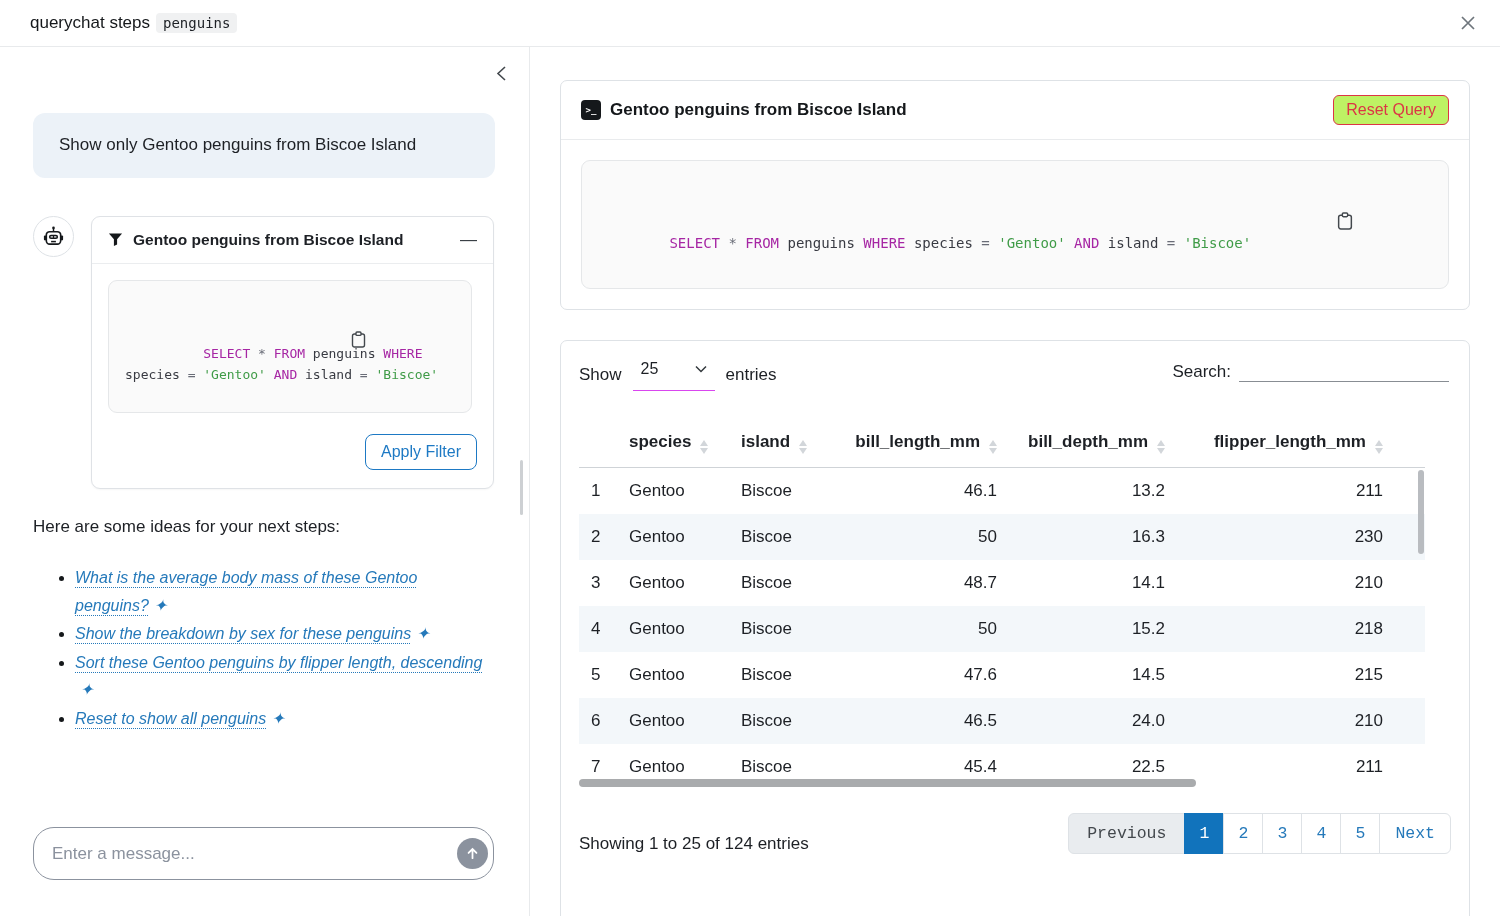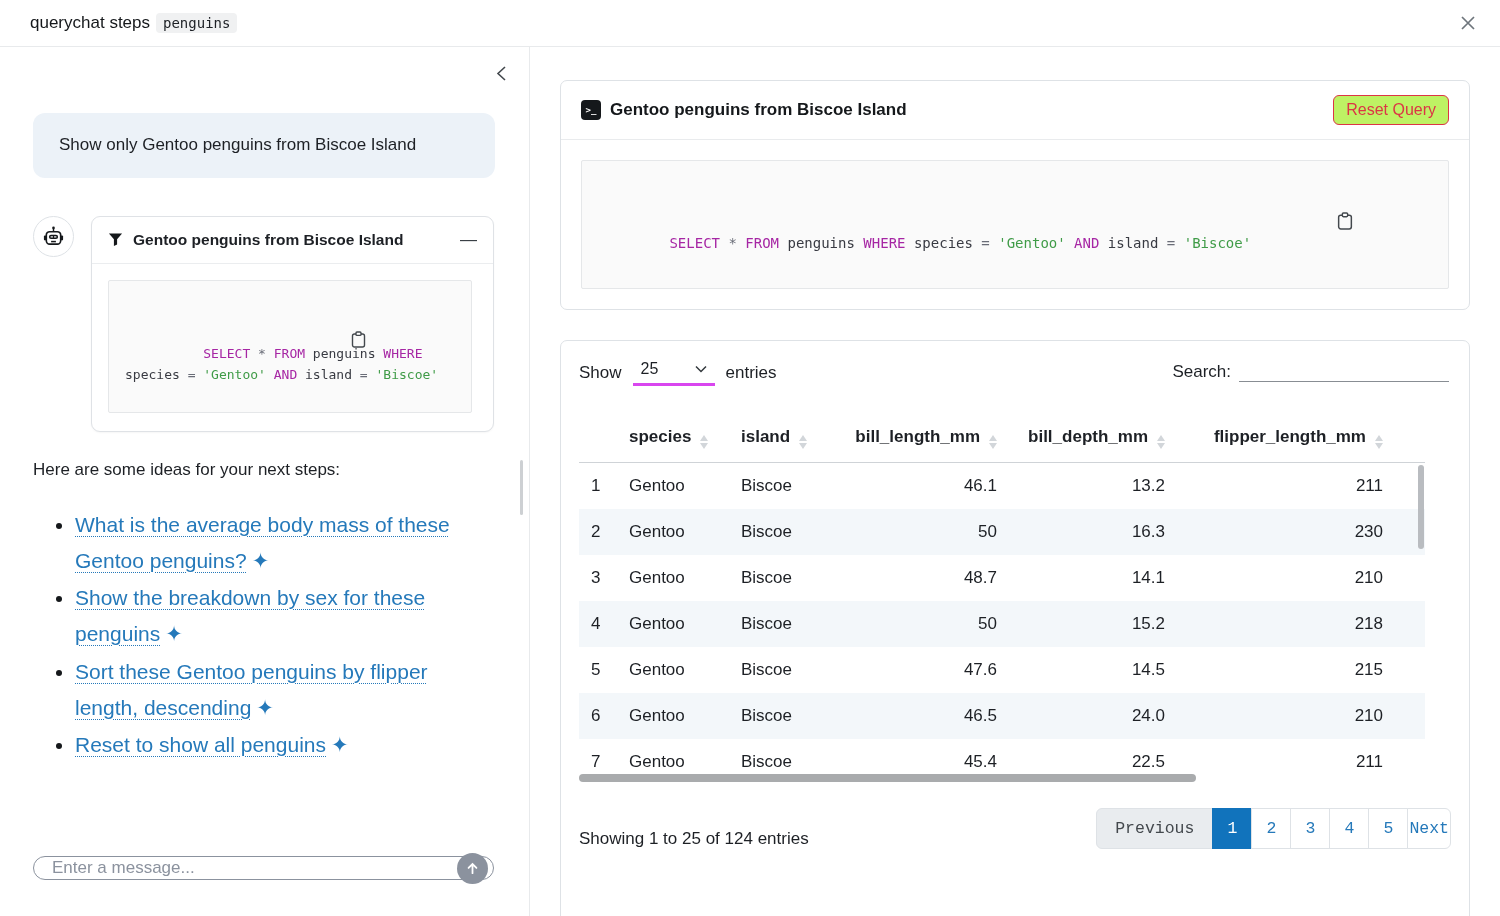--- a/index.html
+++ b/index.html
@@ -31,39 +31,39 @@
     display:flex; align-items:center; justify-content:center; flex:none; background:#fff; }
 
   .filter-card { margin-left:17px; width:404px; border:1px solid #dfe2e6; border-radius:9px;
     background:#fff; box-shadow:0 1px 2px rgba(0,0,0,0.04); }
   .filter-card .fc-head { display:flex; align-items:center; gap:10px; padding:13px 16px;
     border-bottom:1px solid #ebedef; }
   .filter-card .fc-title { font-weight:bold; font-size:15.5px; }
   .filter-card .fc-collapse { margin-left:auto; font-size:17px; color:#343a40; cursor:pointer; }
   .fc-body { padding:16px 16px 18px; }
 
-  .codeblock { position:relative; background:#fafafa; border:1px solid #e5e7e9; border-radius:2px;
+  .codeblock { position:relative; background:#fafafa; border:1px solid #e5e7e9; border-radius:9px;
     font-family:"DejaVu Sans Mono", monospace; white-space:pre-wrap; }
   .codeblock.small { padding:22px 16px 26px; font-size:13px; line-height:1.6; width:364px; }
   .copy-btn { position:absolute; top:9px; right:10px; cursor:pointer; }
   .tok-kw { color:#a626a4; } .tok-str { color:#3f9b47; } .tok-op { color:#696c77; } .tok-pl { color:#383a42; }
 
   .apply-row { display:flex; justify-content:flex-end; margin-top:21px; }
   .apply-btn { border:1.5px solid #1d79c4; color:#1d79c4; background:#fff; border-radius:8px;
     font-size:16px; padding:8px 15px; cursor:pointer; font-family:inherit; }
 
   .bot-text { margin-top:36px; font-size:17px; line-height:1.68; width:420px; }
   .bot-text2 { margin-top:28px; font-size:17px; }
   .suggestions { margin:27px 0 0 42px; width:420px; }
-  .suggestions li { font-size:21px; line-height:1.72; margin-bottom:1px; color:#15181b; }
+  .suggestions li { font-size:16px; line-height:1.72; margin-bottom:1px; color:#15181b;font-style:italic; }
   .suggestions a { color:#2579ba; text-decoration:underline dotted; text-underline-offset:4px;
     text-decoration-thickness:1px; cursor:pointer; }
   .spark { color:#2579ba; margin-left:5px; text-decoration:none; display:inline-block; }
 
-  .msg-bar { position:absolute; left:33px; right:35px; bottom:36px; height:24px;
+  .msg-bar { position:absolute; left:33px; right:35px; bottom:36px; height:53px;
     border:1px solid #8b929e; border-radius:21px; display:flex; align-items:center;
     padding:0 5px 0 18px; background:#fff;gap:8px; }
   .msg-input { border:none; outline:none; flex:1; font-size:17px; font-family:inherit; color:#1d2025; }
   .msg-input::placeholder { color:#8b929e; }
   .send-btn { width:31px; height:31px; border-radius:50%; background:#8b929e; display:flex;
     align-items:center; justify-content:center; cursor:pointer; flex:none; }
 
   
   .main { flex:1; padding:33px 30px 0; overflow:hidden; }
   .card { background:#fff; border:1px solid #dee2e6; border-radius:7px; width:910px; }
@@ -76,21 +76,21 @@
     border-radius:6px; font-size:16px; padding:5px 12px; cursor:pointer; font-family:inherit; }
   .query-body { padding:20px; }
   .codeblock.big { padding:30px 20px 34px; font-size:14px; line-height:1.5; }
 
   .data-card { margin-top:30px; height:590px; }
   .data-body { padding:16px 18px 24px; position:relative; }
 
   .controls { display:flex; align-items:flex-start; font-size:17px; margin-top:2px; }
   .show-group { display:flex; align-items:center; gap:11px; }
   .select-box { display:inline-flex; align-items:center; justify-content:space-between;
-    width:82px; border-bottom:3px solid #d946ef; padding:1px 8px 5px; cursor:pointer; }
+    width:82px; border-bottom:1px solid #d946ef; padding:1px 8px 12px; cursor:pointer; }
   .select-box .val { font-size:16px; }
   .search-group { margin-left:auto; display:flex; align-items:flex-end; gap:8px; padding-right:2px; }
   .search-input { border:none; border-bottom:1px solid #888d93; width:210px; outline:none;
     font-size:16px; font-family:inherit; padding:2px 4px; }
 
   .table-wrap { margin-top:29px; width:846px; height:370px; overflow:hidden; position:relative; }
   table.data { border-collapse:collapse; table-layout:fixed; width:970px; font-size:17px; }
   table.data th { font-weight:bold; padding:12px 10px 13px; border-bottom:1px solid #cfd3d7;
     white-space:nowrap; }
   table.data td { padding:13px 10px; white-space:nowrap; }
@@ -115,21 +115,21 @@
 
   .table-footer { display:flex; align-items:flex-end; margin-top:23px; }
   .info-text { font-size:17px; }
   .pagination { margin-left:auto; display:flex;font-family:Liberation Mono, monospace; }
   .page-btn { min-width:40px; height:41px; display:flex; align-items:center; justify-content:center;
     border:1px solid #dee2e6; background:#fff; color:#2579ba; font-size:16.5px; font-family:inherit;
     margin-left:-1px; cursor:pointer; padding:0 13px; }
   .page-btn.disabled { background:#e9ecef; color:#43484d; cursor:default; padding:0 18px;
     border-radius:6px 0 0 6px; margin-left:0; }
   .page-btn.active { background:#1173bc; border-color:#1173bc; color:#fff; }
-  .page-btn.next { border-radius:0 6px 6px 0; padding:0 1px; }
+  .page-btn.next { border-radius:0 6px 6px 0; padding:0 15px; }
 
   svg { display:block; }
   .term-icon { width:20px; height:20px; background:#15181b; border-radius:4px; color:#fff;
     font-family:"DejaVu Sans Mono", monospace; font-size:9px; font-weight:bold;
     display:flex; align-items:center; justify-content:center; letter-spacing:0; }
 </style>
 </head>
 <body>
 
 <div class="topbar">
@@ -178,20 +178,23 @@
         </div>
         <div class="fc-body">
           <div class="codeblock small">
             <span class="copy-btn">
               <svg width="15" height="17" viewBox="0 0 15 17">
                   <rect x="1.5" y="3" width="12" height="13" rx="2" fill="none" stroke="#43484d" stroke-width="1.4"></rect>
                   <rect x="5" y="1" width="5" height="3.4" rx="1" fill="#fff" stroke="#43484d" stroke-width="1.4"></rect>
                 </svg>
             </span>
           <span class="tok-kw">SELECT</span><span class="tok-pl"> </span><span class="tok-op">*</span><span class="tok-pl"> </span><span class="tok-kw">FROM</span><span class="tok-pl"> penguins </span><span class="tok-kw">WHERE</span><span class="tok-pl"> species </span><span class="tok-op">=</span><span class="tok-pl"> </span><span class="tok-str">'Gentoo'</span><span class="tok-pl"> </span><span class="tok-kw">AND</span><span class="tok-pl"> island </span><span class="tok-op">=</span><span class="tok-pl"> </span><span class="tok-str">'Biscoe'</span></div>
+          <div class="apply-row">
+            <button class="apply-btn">Apply Filter</button>
+          </div>
         </div>
       </div>
     </div>
 
     <div class="bot-text2">Here are some ideas for your next steps:</div>
 
     <ul class="suggestions">
         <li><a>What is the average body mass of these Gentoo penguins?</a><span class="spark">✦</span></li>
         <li><a>Show the breakdown by sex for these penguins</a><span class="spark">✦</span></li>
         <li><a>Sort these Gentoo penguins by flipper length, descending</a><span class="spark">✦</span></li>

